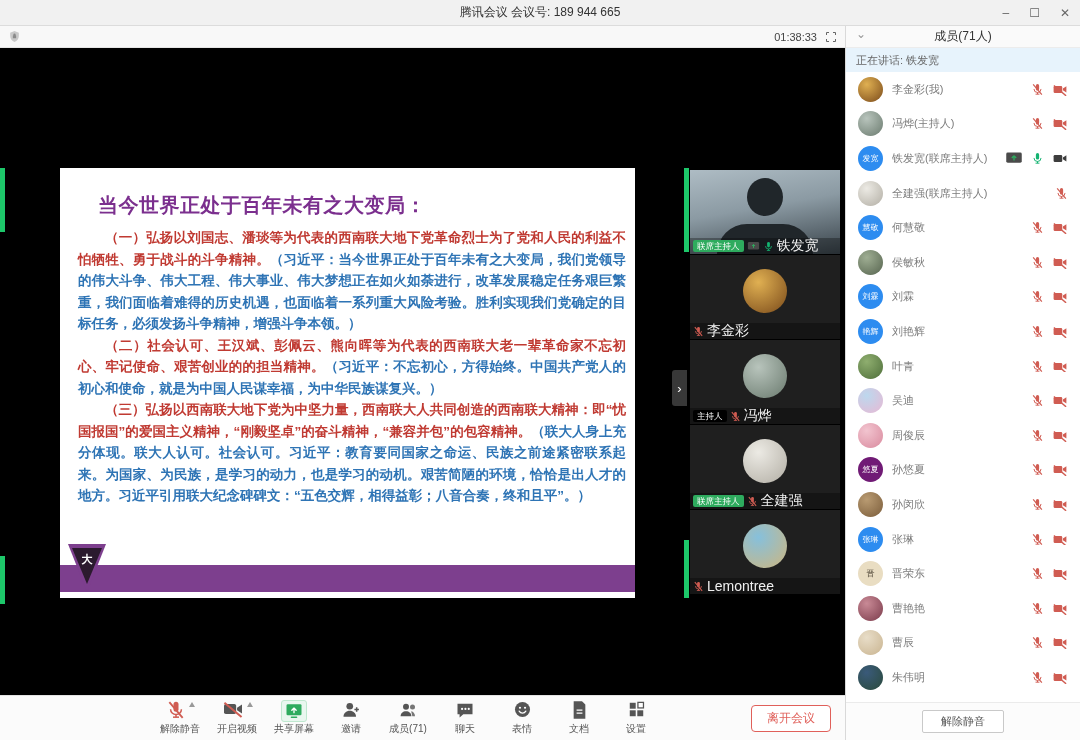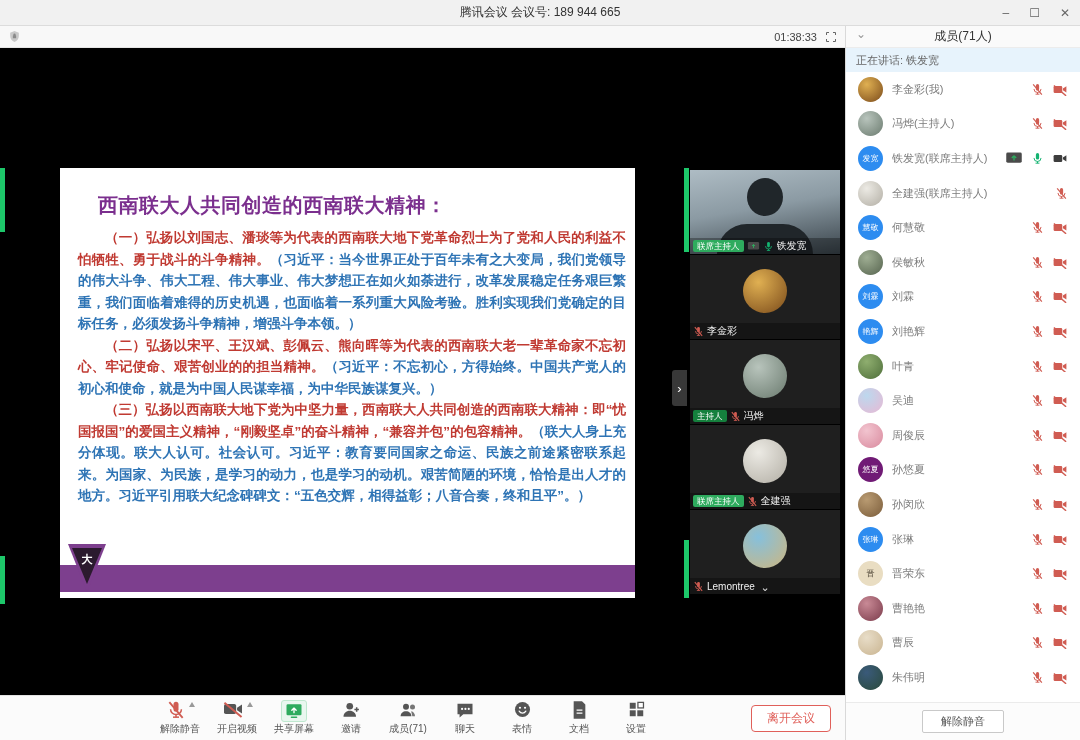--- a/index.html
+++ b/index.html
@@ -72,21 +72,21 @@
   .sil-head{position:absolute;top:8px;left:50%;transform:translateX(-50%);width:36px;height:38px;border-radius:50%;background:#20262a;}
   .sil-body{position:absolute;bottom:0;left:50%;transform:translateX(-50%);width:96px;height:30px;border-radius:48px 48px 0 0;background:#20262a;}
   .tile-avatar{
     position:absolute;top:14px;left:50%;transform:translateX(-50%);width:44px;height:44px;border-radius:50%;
   }
   .tile-bar{
     position:absolute;left:0;right:0;bottom:0;height:16px;background:rgba(0,0,0,.3);
     display:flex;align-items:center;gap:3px;padding:0 3px;
   }
   .tile-badge{font-size:8.5px;color:#fff;padding:1.5px 4px;border-radius:2px;white-space:nowrap;line-height:1;}
-  .tile-name{font-size:10px;color:#f0f0f0;white-space:nowrap;overflow:hidden;}
+  .tile-name{font-size:14px;color:#f0f0f0;white-space:nowrap;overflow:hidden;}
   .tile-collapse{
     position:absolute;bottom:1px;left:50%;transform:translateX(-50%);color:#ddd;font-size:11px;line-height:1;
   }
   .icn{display:inline-flex;align-items:center;}
   
   .toolbar{position:relative;height:45px;background:#fbfbfb;border-top:1px solid #e3e3e3;}
   .toolbar-items{position:absolute;left:158px;top:0;bottom:0;display:flex;align-items:center;gap:13px;}
   .titem{display:flex;flex-direction:column;align-items:center;justify-content:center;min-width:44px;cursor:default;}
   .ticon-row{display:flex;align-items:flex-start;height:22px;}
   .tlabel{font-size:10px;color:#555;margin-top:0px;white-space:nowrap;}
@@ -154,24 +154,24 @@
             <svg width="12" height="12" viewBox="0 0 24 24">
                 <path d="M3 8V3h5M16 3h5v5M21 16v5h-5M8 21H3v-5" fill="none" stroke="#666" stroke-width="2"></path>
               </svg>
           </span>
         </span>
       </div>
 
       <div class="stage">
 
         <div class="slide">
-          <div class="slide-title">西南联大人共同创造的西南联大精神：</div>
+          <div class="slide-title">当今世界正处于百年未有之大变局：</div>
           <div class="slide-body">
             <p><span class="t-red">（一）弘扬以刘国志、潘琰等为代表的西南联大地下党革命烈士为了党和人民的利益不怕牺牲、勇于战斗的斗争精神。</span><span class="t-blue">（习近平：当今世界正处于百年未有之大变局，我们党领导的伟大斗争、伟大工程、伟大事业、伟大梦想正在如火如荼进行，改革发展稳定任务艰巨繁重，我们面临着难得的历史机遇，也面临着一系列重大风险考验。胜利实现我们党确定的目标任务，必须发扬斗争精神，增强斗争本领。）</span></p>
-            <p><span class="t-red">（二）弘扬以宋平、王汉斌、彭佩云、熊向晖等为代表的西南联大老一辈革命家不忘初心、牢记使命、艰苦创业的的担当精神。</span><span class="t-blue">（习近平：不忘初心，方得始终。中国共产党人的初心和使命，就是为中国人民谋幸福，为中华民族谋复兴。）</span></p>
+            <p><span class="t-red">（二）社会认可、王汉斌、彭佩云、熊向晖等为代表的西南联大老一辈革命家不忘初心、牢记使命、艰苦创业的的担当精神。</span><span class="t-blue">（习近平：不忘初心，方得始终。中国共产党人的初心和使命，就是为中国人民谋幸福，为中华民族谋复兴。）</span></p>
             <p><span class="t-red">（三）弘扬以西南联大地下党为中坚力量，西南联大人共同创造的西南联大精神：即“忧国报国”的爱国主义精神，“刚毅坚卓”的奋斗精神，“兼容并包”的包容精神。</span><span class="t-blue">（联大人身上充分体现。联大人认可。社会认可。习近平：教育要同国家之命运、民族之前途紧密联系起来。为国家、为民族，是学习的动力，也是学习的动机。艰苦简陋的环境，恰恰是出人才的地方。习近平引用联大纪念碑碑文：“五色交辉，相得益彰；八音合奏，终和且平”。）</span></p>
           </div>
           <div class="slide-footer-bar"></div>
           <div class="slide-logo">
               <span class="logo-char">大</span>
             </div>
         </div>
 
         <div class="gseg gseg1"></div>
         <div class="gseg gseg2"></div>
@@ -216,21 +216,21 @@
                     <line x1="8.4" y1="20.6" x2="15.6" y2="20.6" stroke="#d05c52" stroke-width="1.8"></line>
                     <line x1="4" y1="2.5" x2="20" y2="21.5" stroke="#d05c52" stroke-width="2.2"></line>
                   </svg>
                 </span>
                 <span class="tile-name">李金彩</span>
               </div>
             </div>
             <div class="vtile">
               <div class="tile-avatar" style="background: radial-gradient(circle at 35% 30%, rgb(184, 196, 188), rgb(106, 122, 110));"></div>
               <div class="tile-bar">
-                <span class="tile-badge" style="background:#15803d">主持人</span>
+                <span class="tile-badge" style="background:#000000">主持人</span>
                 <span class="icn">
                   <svg width="11" height="11" viewBox="0 0 24 24">
                     <rect x="9" y="2" width="6" height="12" rx="3" fill="#d05c52"></rect>
                     <path d="M5.5 11a6.5 6.5 0 0 0 13 0" fill="none" stroke="#d05c52" stroke-width="1.8"></path>
                     <line x1="12" y1="17.3" x2="12" y2="20.6" stroke="#d05c52" stroke-width="1.8"></line>
                     <line x1="8.4" y1="20.6" x2="15.6" y2="20.6" stroke="#d05c52" stroke-width="1.8"></line>
                     <line x1="4" y1="2.5" x2="20" y2="21.5" stroke="#d05c52" stroke-width="2.2"></line>
                   </svg>
                 </span>
                 <span class="tile-name">冯烨</span>

